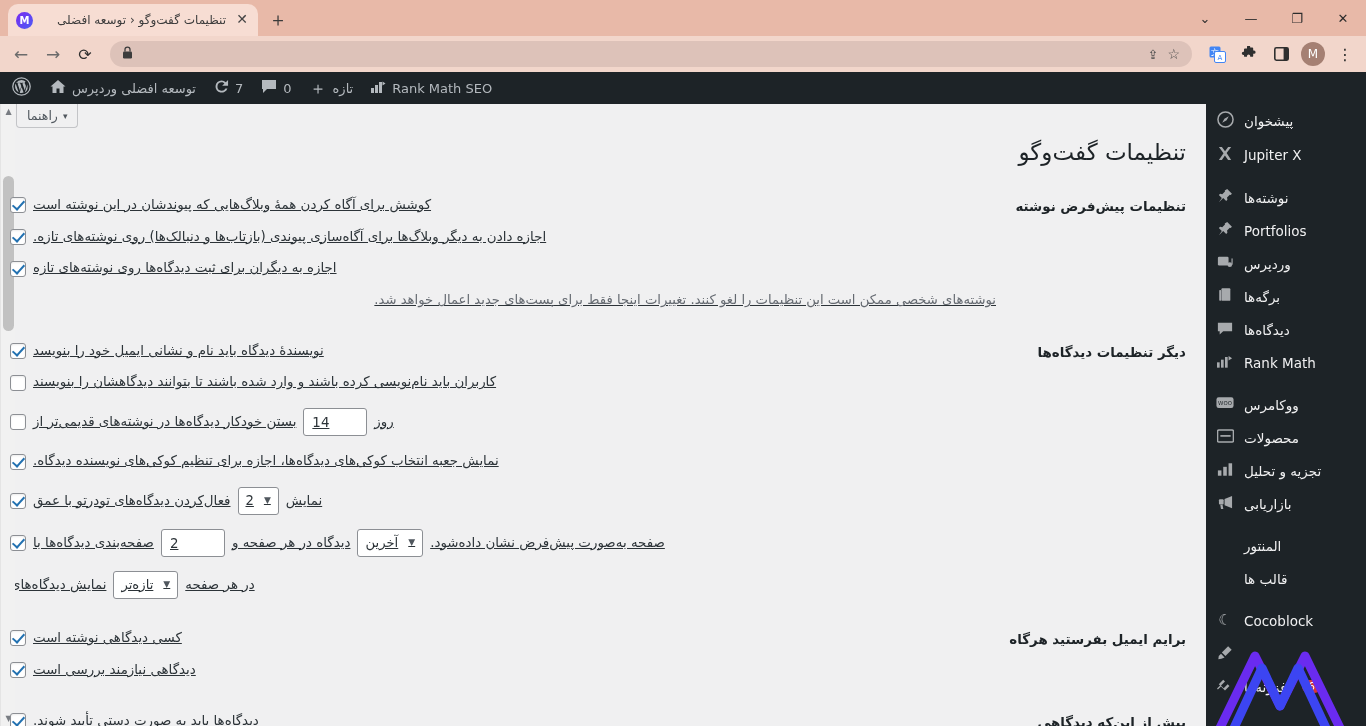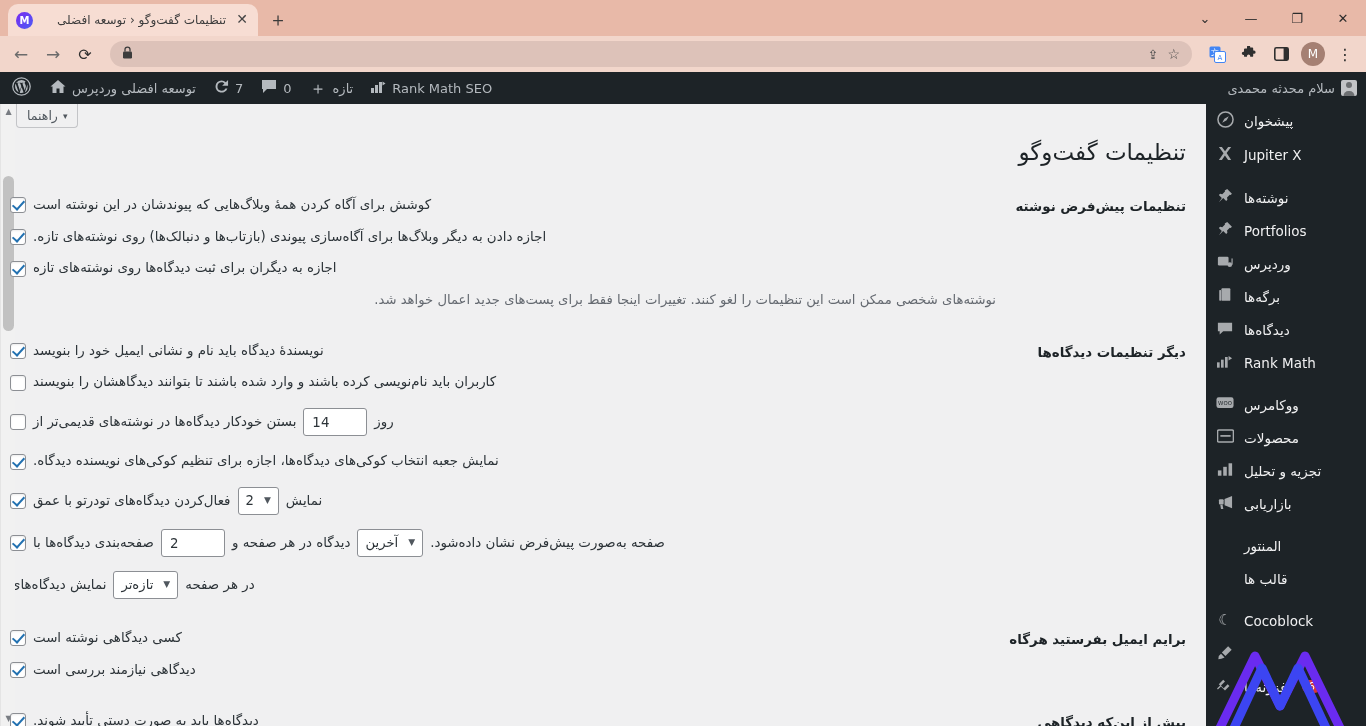--- a/index.html
+++ b/index.html
@@ -138,21 +138,21 @@
     font-size: 23px; font-weight: 400; color: #1d2327;
     padding: 6px 0 12px 0; margin: 0 20px 0 16px; 
     line-height: 1.3;
   }
   .form-table { width: 100%; border-collapse: collapse; }
   .form-table tr { vertical-align: top; }
   .form-table th {
     width: 210px; text-align: right; padding: 18px 20px 18px 10px;
     font-size: 13.4px; font-weight: 600; color: #1d2327; line-height: 1.4;
   }
-  .form-table td { padding: 14px 0 14px 10px; font-size: 13.4px; color: #2c3338; }
+  .form-table td { padding: 14px 0 14px 10px; font-size: 13.4px; color: #2c3338; text-decoration: underline; }
   .opt-row {
     display: flex; align-items: center; justify-content: flex-end;
     gap: 7px; margin-bottom: 9px; line-height: 1.7; flex-wrap: nowrap;
   }
   .opt-row:last-child { margin-bottom: 0; }
   .opt-label { white-space: nowrap; }
   .cb {
     width: 16px; height: 16px; flex: 0 0 16px; border: 1px solid #8c8f94;
     border-radius: 3px; background: #fff; position: relative;
     cursor: pointer; box-shadow: inset 0 1px 2px rgba(0,0,0,.08);
@@ -244,26 +244,20 @@
         <rect x="9.6" y="0.8" width="4.6" height="12.4" fill="#2f2f2f"></rect>
       </svg>
     </div>
     <div class="profile-pill">M</div>
     <div class="tb-btn" style="font-size:16px">⋮</div>
   </div>
 
   <div class="viewport">
 
     <div class="adminbar">
-      <div class="ab-right">
-        <div class="ab-item">
-          <span class="ab-avatar"></span>
-          <span>سلام محدثه محمدی</span>
-        </div>
-      </div>
       <div class="ab-left">
         <div class="ab-item">
           <span>Rank Math SEO</span>
           <span class="ab-icon">
             <svg width="15" height="13" viewBox="0 0 15 13" aria-hidden="true" fill="#b4b9be">
               <rect x="0" y="8" width="3" height="5"></rect>
                 <rect x="4" y="5" width="3" height="8"></rect>
                 <rect x="8" y="2" width="3" height="11"></rect>
               <path d="M11.5 1.5l3 2-3 2z"></path>
             </svg>

